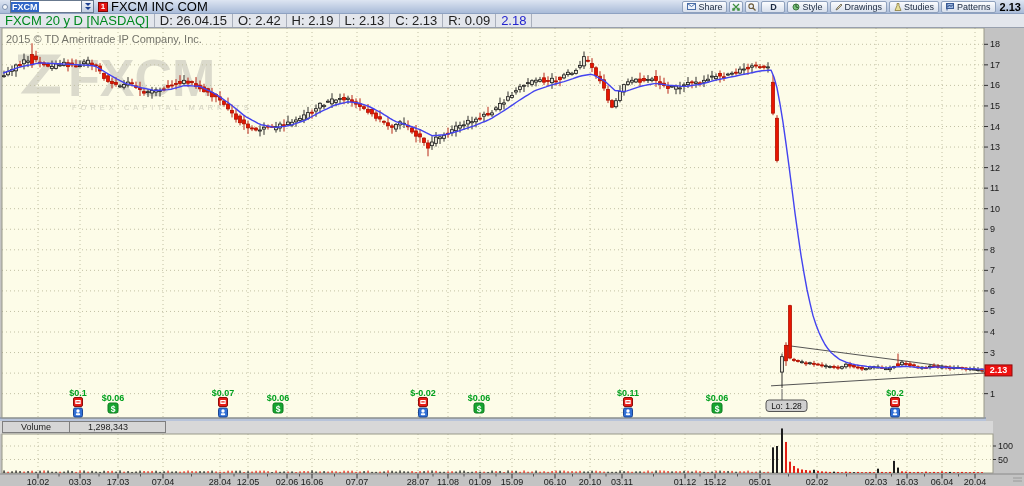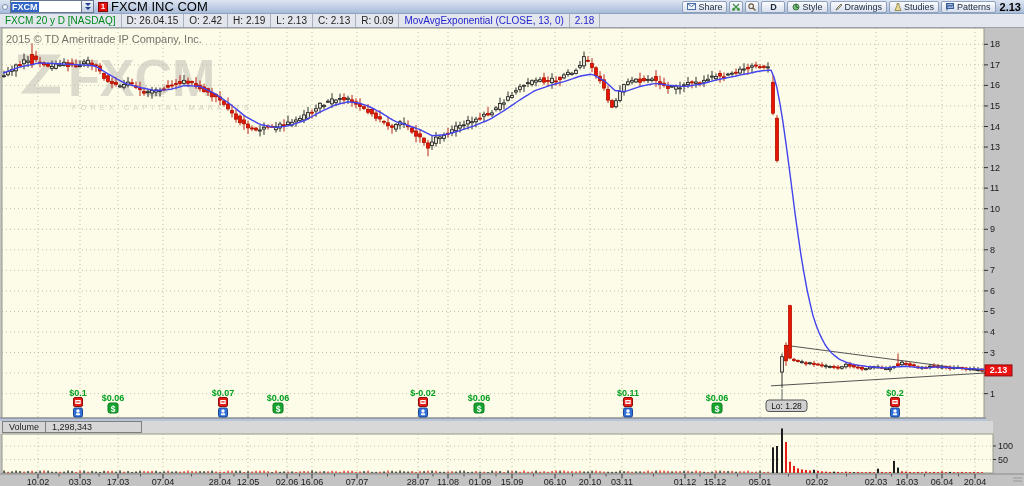--- a/index.html
+++ b/index.html
@@ -31,30 +31,30 @@
   .btn{height:12px;display:flex;align-items:center;gap:2px;padding:0 4px;
     background:linear-gradient(#fbfcfe,#d7dfec);border:1px solid #8fa1bd;border-radius:2px;
     font-size:9px;color:#1c2a40;box-sizing:border-box;white-space:nowrap;}
   .btn.icononly{padding:0 2px;}
   .btn.dbtn{font-weight:bold;width:24px;justify-content:center;}
   .topprice{font-size:11px;font-weight:bold;color:#000;margin-right:3px;}
   
   .databar{
     position:absolute;top:14px;left:0;width:1024px;height:14px;z-index:5;
     background:#e3e6ec;border-bottom:1px solid #98a0ae;box-sizing:border-box;
-    display:flex;align-items:stretch;font-size:10px;color:#222;
+    display:flex;align-items:stretch;font-size:13px;color:#222;
   }
   .cell{display:flex;align-items:center;padding:0 5px;border-right:1px solid #aab0bc;white-space:nowrap;}
   .cell.series{color:#00891f;}
   .cell.study{color:#2323cd;}
   .cell.studyval{color:#2323cd;}
   
   .copyright{position:absolute;top:33px;left:6px;z-index:3;font-size:11px;color:#73736a;pointer-events:none;}
   .volhead{position:absolute;top:421px;left:2px;z-index:3;display:flex;height:12px;font-size:9px;color:#222;}
-  .vbox{background:#d6d6d6;border:1px solid #7f7f7f;display:flex;align-items:center;padding:0 6px;box-sizing:border-box;height:12px;}
+  .vbox{background:#d6d6d6;border:1px solid #7f7f7f;display:flex;align-items:center;padding:0 18px;box-sizing:border-box;height:12px;}
   .vbox.val{border-left:none;min-width:96px;}
   #chartsvg{position:absolute;top:28px;left:0;z-index:1;}
 </style>
 </head>
 <body>
 
 <div class="titlebar">
   <span class="windot"></span>
   <div class="syminput">
     <span class="symsel">FXCM</span>
@@ -122,21 +122,20 @@
 </div>
 
 <div class="databar">
   <span class="cell series">FXCM 20 y D [NASDAQ]</span>
   <span class="cell">D: 26.04.15</span>
   <span class="cell">O: 2.42</span>
   <span class="cell">H: 2.19</span>
   <span class="cell">L: 2.13</span>
   <span class="cell">C: 2.13</span>
   <span class="cell">R: 0.09</span>
-  <span class="cell study">MovAvgExponential (CLOSE, 13, 0)</span>
   <span class="cell studyval">2.18</span>
 </div>
 
 <div class="copyright">2015 © TD Ameritrade IP Company, Inc.</div>
 <div class="volhead">
   <span class="vbox">Volume</span>
   <span class="vbox val">1,298,343</span>
 </div>
 
 <svg id="chartsvg" width="1024" height="458">

